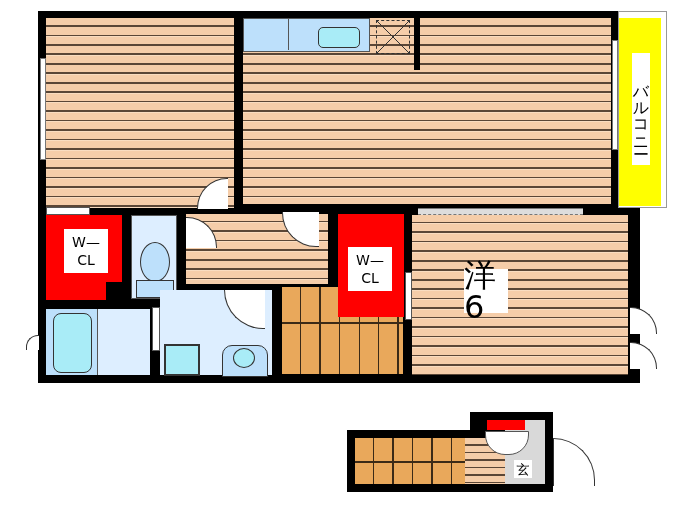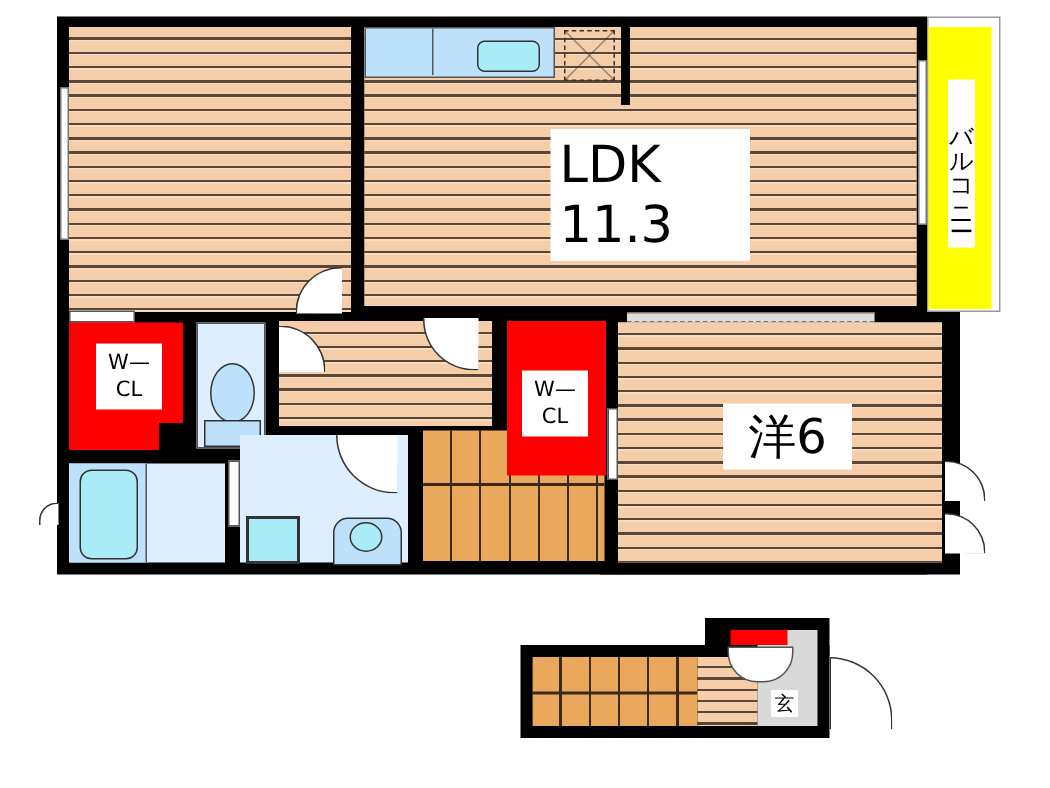--- a/index.html
+++ b/index.html
@@ -37,24 +37,20 @@
   <div class="window" style="left:40px;top:58px;width:4px;height:100px;"></div>
   <div class="door" style="left:46px;top:207px;width:42px;height:6px;border:1px solid #555;"></div>
   <div class="swing" style="left:197px;top:178px;width:30px;height:30px;border-radius:30px 0 0 0;border-right:none;border-bottom:none;"></div>
 
   <div class="floor" style="left:243px;top:18px;width:368px;height:186px;"></div>
   <div class="fixture" style="left:243px;top:18px;width:125px;height:32px;border:1px solid #555;"></div>
   <div class="abs" style="left:288px;top:19px;width:1px;height:31px;background:#555;"></div>
   <div class="abs" style="left:318px;top:27px;width:40px;height:19px;background:#a9ecf7;border:1.5px solid #333;border-radius:5px;"></div>
   <div class="abs" style="left:376px;top:20px;width:32px;height:32px;border:1px dashed #333;background:linear-gradient(45deg,transparent 49%,#333 50%,transparent 51%),linear-gradient(-45deg,transparent 49%,#333 50%,transparent 51%);"></div>
   <div class="wall" style="left:414px;top:18px;width:6px;height:52px;"></div>
-  <div class="label" style="left:367px;top:86px;width:133px;height:88px;flex-direction:column;align-items:flex-start;padding-left:6px;box-sizing:border-box;font-size:34px;">
-    <span>LDK</span>
-    <span style="margin-top:6px;">11.3</span>
-  </div>
   <div class="window" style="left:612px;top:40px;width:4px;height:108px;"></div>
 
   <div class="abs" style="left:618px;top:11px;width:49px;height:197px;background:#fff;border:1px solid #999;box-sizing:border-box;"></div>
   <div class="abs" style="left:619px;top:18px;width:42px;height:188px;background:#ffff00;"></div>
   <div class="label" style="left:632px;top:53px;width:18px;height:112px;font-size:16px;writing-mode:vertical-rl;">バルコニー</div>
 
   <div class="abs" style="left:418px;top:208px;width:165px;height:5px;background:#ddd;border-top:1px solid #777;border-bottom:1px dashed #777;"></div>
 
   <div class="floor" style="left:186px;top:214px;width:142px;height:70px;"></div>
   <div class="swing" style="left:282px;top:212px;width:36px;height:34px;border-radius:0 0 0 34px;border-top:none;border-right:none;"></div>
@@ -86,21 +82,21 @@
   <div class="abs" style="left:282px;top:322px;width:121px;height:1.5px;background:#3b2a17;"></div>
 
   <div class="red" style="left:338px;top:214px;width:66px;height:103px;"></div>
   <div class="label" style="left:348px;top:247px;width:44px;height:44px;flex-direction:column;font-size:14px;">
     <span>W—</span>
     <span style="margin-top:4px;">CL</span>
   </div>
   <div class="door" style="left:405px;top:272px;width:5px;height:46px;border:1px solid #555;"></div>
 
   <div class="floor" style="left:412px;top:215px;width:216px;height:160px;"></div>
-  <div class="label" style="left:482px;top:269px;width:86px;height:44px;font-size:32px;">洋6</div>
+  <div class="label" style="left:464px;top:269px;width:44px;height:44px;font-size:32px;">洋6</div>
   <div class="swing" style="left:630px;top:307px;width:26px;height:26px;border-radius:0 26px 0 0;border-left:none;border-bottom:none;"></div>
   <div class="swing" style="left:630px;top:342px;width:26px;height:26px;border-radius:0 26px 0 0;border-left:none;border-bottom:none;"></div>
 
   <div class="swing" style="left:26px;top:335px;width:12px;height:14px;border-radius:12px 0 0 0;border-right:none;border-bottom:none;"></div>
 </div>
 
 <div class="abs" style="left:0;top:400px;width:700px;height:125px;">
   <div class="wall" style="left:347px;top:30px;width:206px;height:62px;"></div>
   <div class="wall" style="left:470px;top:12px;width:83px;height:25px;"></div>
   <div class="stairs" style="left:355px;top:38px;width:110px;height:46px;"></div>

